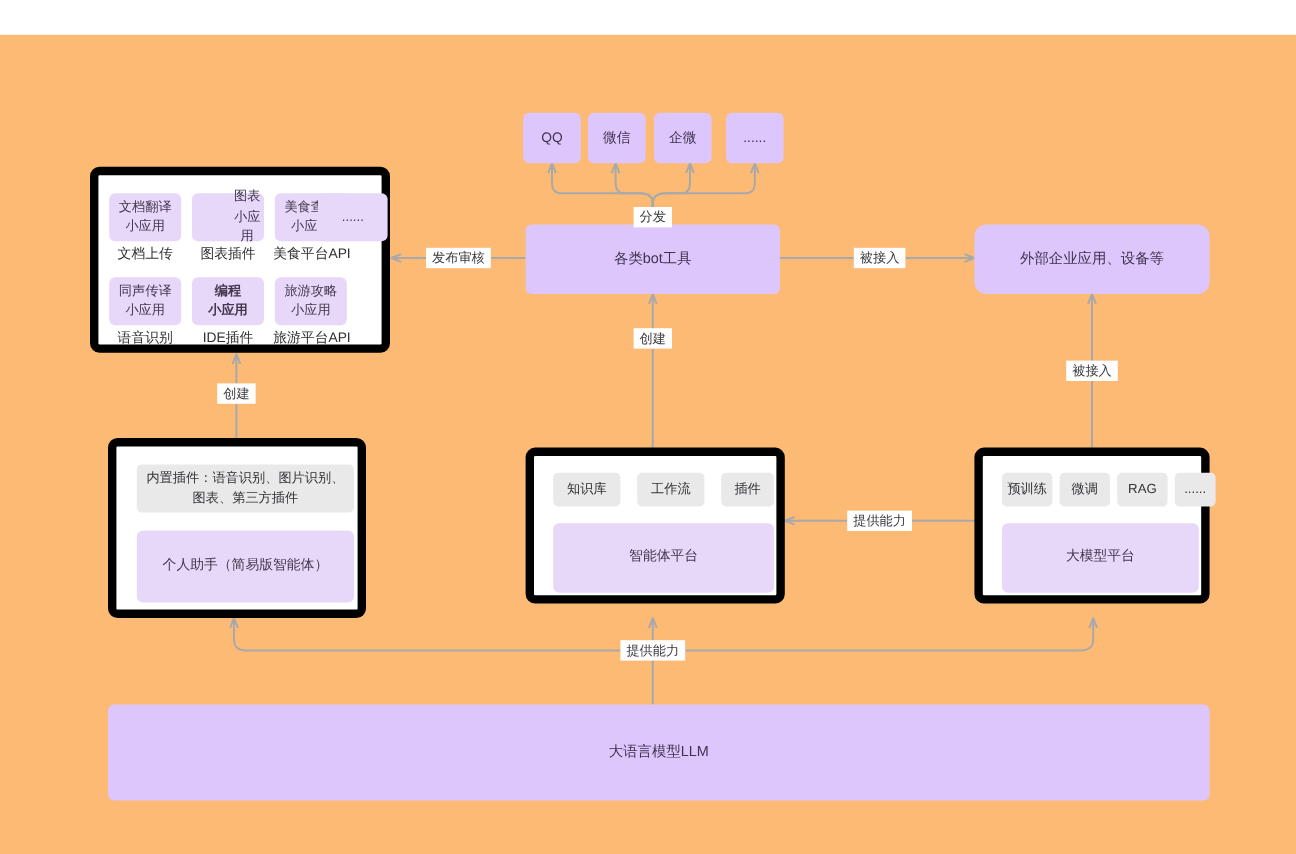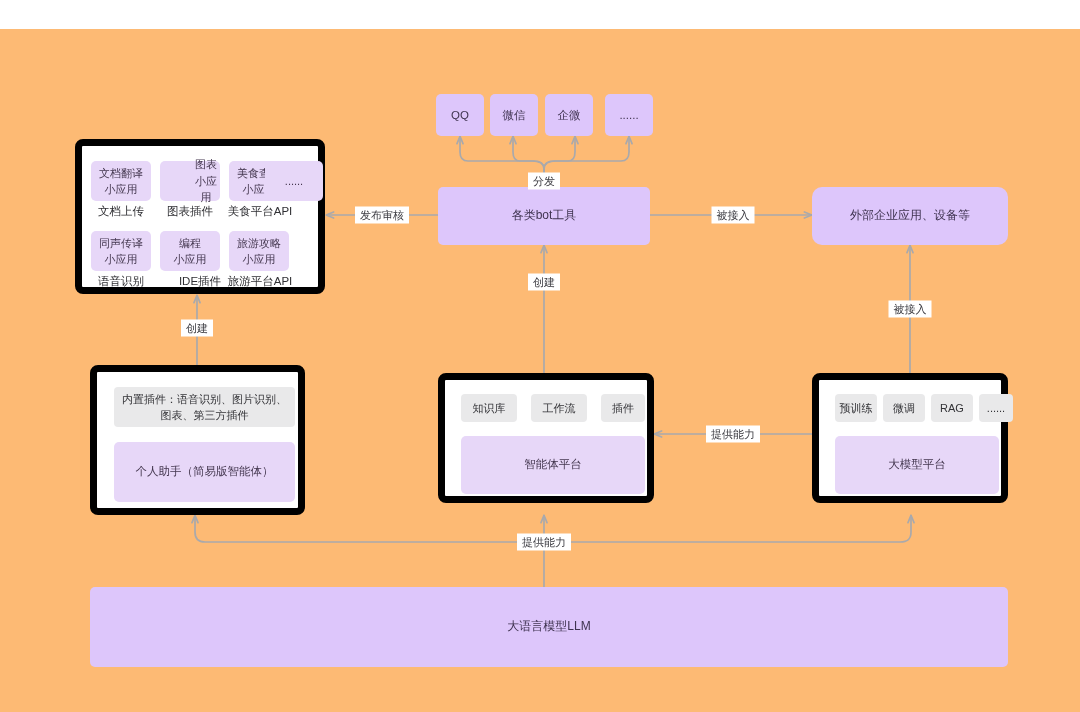--- a/index.html
+++ b/index.html
@@ -172,33 +172,33 @@
       <span>图表插件</span>
     </div>
     <div class="abs caption" style="left:138px; top:56px; width:80px; height:18px;">
       <span>美食平台API</span>
     </div>
 
     <div class="abs purple-lite" style="left:9px; top:85px; width:60px; height:40px; font-size:11px; flex-direction:column;">
       <span>同声传译</span>
       <span>小应用</span>
     </div>
-    <div class="abs purple-lite" style="left:78px; top:85px; width:60px; height:40px; font-size:11px; flex-direction:column;">
+    <div class="abs purple-lite" style="left:78px; top:85px; width:60px; height:40px; font-size:11px; flex-direction:column;font-weight:bold;">
       <span>编程</span>
       <span>小应用</span>
     </div>
     <div class="abs purple-lite" style="left:147px; top:85px; width:60px; height:40px; font-size:11px; flex-direction:column;">
       <span>旅游攻略</span>
       <span>小应用</span>
     </div>
 
     <div class="abs caption" style="left:2px; top:126px; width:74px; height:18px;">
       <span>语音识别</span>
     </div>
-    <div class="abs caption" style="left:81px; top:126px; width:74px; height:18px;">
+    <div class="abs caption" style="left:71px; top:126px; width:74px; height:18px;">
       <span>IDE插件</span>
     </div>
     <div class="abs caption" style="left:138px; top:126px; width:80px; height:18px;">
       <span>旅游平台API</span>
     </div>
   </div>
 
   <div class="abs panel" style="left:90px; top:336px; width:215px; height:150px;">
     <div class="abs purple-lite" style="left:17px; top:70px; width:181px; height:60px; font-size:11.5px;">
       <span>个人助手（简易版智能体）</span>

